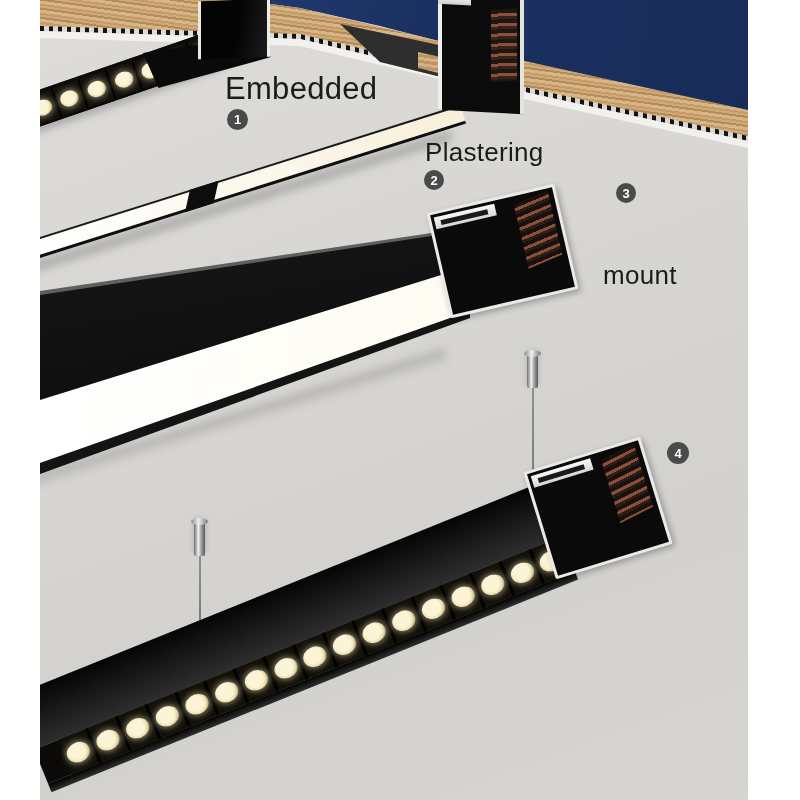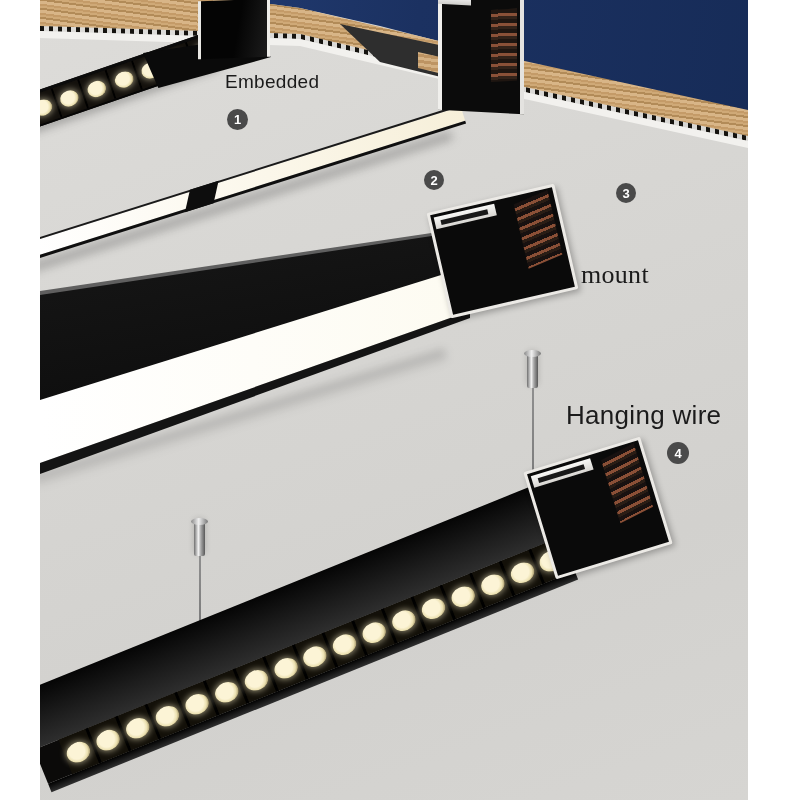--- a/index.html
+++ b/index.html
@@ -222,23 +222,23 @@
         </div>
       <div class="hang-lip"></div>
     </div>
     <div class="abs end-box hang-end">
       <span class="end-slot"></span>
       <span class="end-slot-inner"></span>
       <span class="end-copper"></span>
     </div>
   </div>
 
-  <div class="label" style="left:225px;top:71px;font-size:19px;">Embedded</div>
+  <div class="label" style="left:225px;top:71px;font-size:31px;">Embedded</div>
   <div class="badge" style="left:227px;top:109px;">1</div>
 
+  <div class="label" style="left:425px;top:137px;">Plastering</div>
   <div class="badge" style="left:424px;top:170px;width:20px;height:20px;">2</div>
 
   <div class="badge" style="left:616px;top:183px;width:20px;height:20px;">3</div>
-  <div class="label" style="left:581px;top:260px;font-family:Liberation Serif, serif;">mount</div>
-
-  <div class="label" style="left:566px;top:400px;">Hanging wire</div>
+  <div class="label" style="left:603px;top:260px;">mount</div>
+
   <div class="badge" style="left:667px;top:442px;width:22px;height:22px;">4</div>
 </div>
 
 </body></html>

